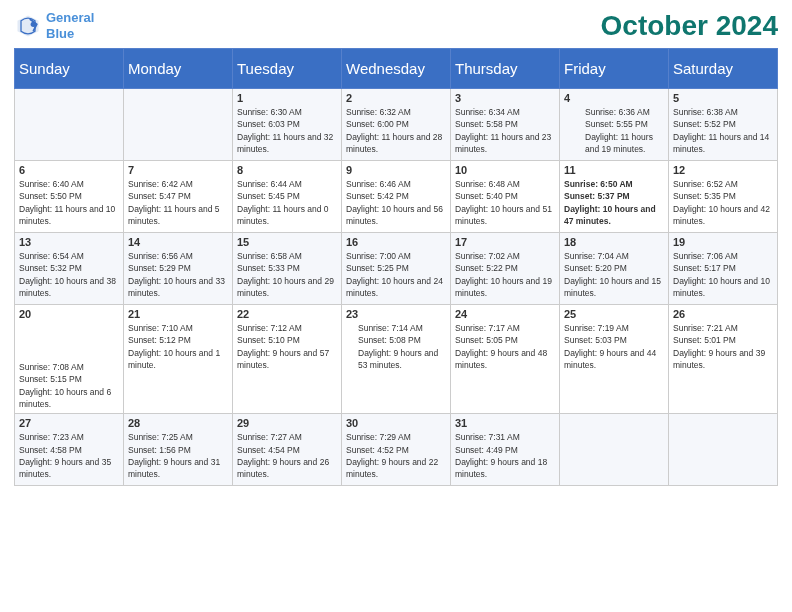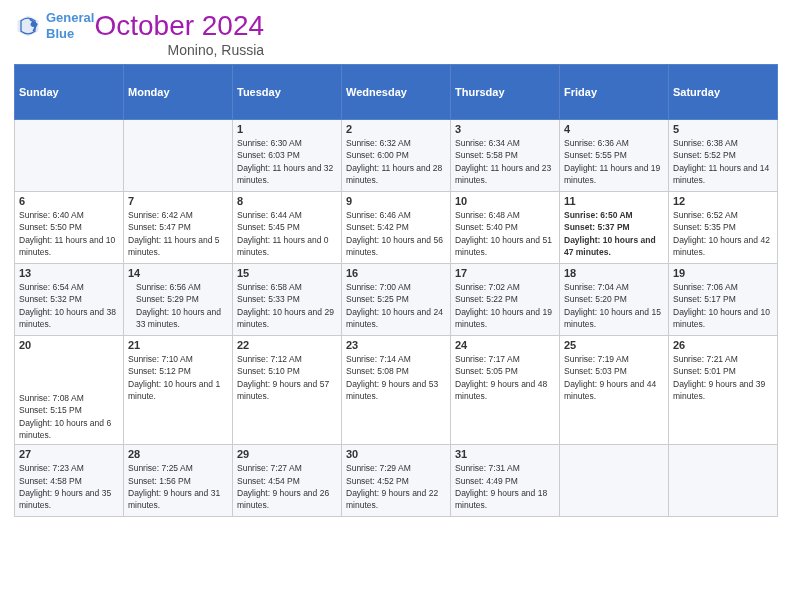--- a/index.html
+++ b/index.html
@@ -11,20 +11,21 @@
       overflow: hidden;
     }
     .page {
       width: 792px;
       height: 612px;
       padding: 10px 14px 10px 14px;
       background: #fff;
     }
     .header {
       display: flex;
+      justify-content: space-between;
       align-items: flex-start;
       margin-bottom: 6px;
     }
     .logo {
       display: flex;
       align-items: center;
       gap: 4px;
     }
     .logo-text {
       font-size: 13px;
@@ -37,39 +38,39 @@
     }
     .logo-icon {
       width: 28px;
       height: 28px;
     }
     .title-block {
       text-align: right;
     }
     .title-month {
       font-size: 28px;
-      font-weight: 400;
-      color: #a21caf;
+      font-weight: 700;
+      color: #0f766e;
     }
     .title-location {
       font-size: 14px;
       color: #555;
     }
     .calendar {
       width: 100%;
       border-collapse: collapse;
       font-size: 9.5px;
     }
     .calendar thead tr th {
       background: #3a6fc4;
       color: #fff;
-      padding: 21px 4px;
+      padding: 11px 4px;
       text-align: left;
-      font-size: 11px;
-      font-weight: bold;
+      font-size: 15px;
+      font-weight: normal;
       border: 1px solid #5580cc;
     }
     .calendar tbody tr td {
       border: 1px solid #ccc;
       padding: 3px 4px;
       vertical-align: top;
       width: calc(100% / 7);
       height: 72px;
       background: #fff;
     }
@@ -107,21 +108,20 @@
         <path d="M18 8 L26 14 L22 22" fill="none" stroke="#3a6fc4" stroke-width="2"></path>
         <circle cx="22" cy="14" r="3" fill="#3a6fc4"></circle>
       </svg>
       <div class="logo-text">
         <div><span>General</span></div>
         <div><span>Blue</span></div>
       </div>
     </div>
     <div class="title-block">
       <div class="title-month">October 2024</div>
-      <div class="title-location">Monino, Russia</div>
     </div>
   </div>
 
   <table class="calendar">
     <thead>
       <tr>
         <th>Sunday</th>
         <th>Monday</th>
         <th>Tuesday</th>
         <th>Wednesday</th>
@@ -147,21 +147,21 @@
 Daylight: 11 hours and 28 minutes.</div>
           </td>
           <td>
             <div class="day-num">3</div>
             <div class="day-detail" style="white-space: pre-line;">Sunrise: 6:34 AM
 Sunset: 5:58 PM
 Daylight: 11 hours and 23 minutes.</div>
           </td>
           <td>
             <div class="day-num">4</div>
-            <div class="day-detail" style="white-space: pre-line;">Sunrise: 6:36 AM
+            <div class="day-detail" style="white-space: pre-line; margin-left: 21px;">Sunrise: 6:36 AM
 Sunset: 5:55 PM
 Daylight: 11 hours and 19 minutes.</div>
           </td>
           <td>
             <div class="day-num">5</div>
             <div class="day-detail" style="white-space: pre-line;">Sunrise: 6:38 AM
 Sunset: 5:52 PM
 Daylight: 11 hours and 14 minutes.</div>
           </td>
         </tr>
@@ -211,21 +211,21 @@
         </tr>
         <tr>
           <td>
             <div class="day-num">13</div>
             <div class="day-detail" style="white-space: pre-line;">Sunrise: 6:54 AM
 Sunset: 5:32 PM
 Daylight: 10 hours and 38 minutes.</div>
           </td>
           <td>
             <div class="day-num">14</div>
-            <div class="day-detail" style="white-space: pre-line; margin-left: 8px;">Sunrise: 6:56 AM
+            <div class="day-detail" style="white-space: pre-line;">Sunrise: 6:56 AM
 Sunset: 5:29 PM
 Daylight: 10 hours and 33 minutes.</div>
           </td>
           <td>
             <div class="day-num">15</div>
             <div class="day-detail" style="white-space: pre-line;">Sunrise: 6:58 AM
 Sunset: 5:33 PM
 Daylight: 10 hours and 29 minutes.</div>
           </td>
           <td>
@@ -267,21 +267,21 @@
 Daylight: 10 hours and 1 minute.</div>
           </td>
           <td>
             <div class="day-num">22</div>
             <div class="day-detail" style="white-space: pre-line;">Sunrise: 7:12 AM
 Sunset: 5:10 PM
 Daylight: 9 hours and 57 minutes.</div>
           </td>
           <td>
             <div class="day-num">23</div>
-            <div class="day-detail" style="white-space: pre-line;">Sunrise: 7:14 AM
+            <div class="day-detail" style="white-space: pre-line; margin-left: 12px;">Sunrise: 7:14 AM
 Sunset: 5:08 PM
 Daylight: 9 hours and 53 minutes.</div>
           </td>
           <td>
             <div class="day-num">24</div>
             <div class="day-detail" style="white-space: pre-line;">Sunrise: 7:17 AM
 Sunset: 5:05 PM
 Daylight: 9 hours and 48 minutes.</div>
           </td>
           <td>

